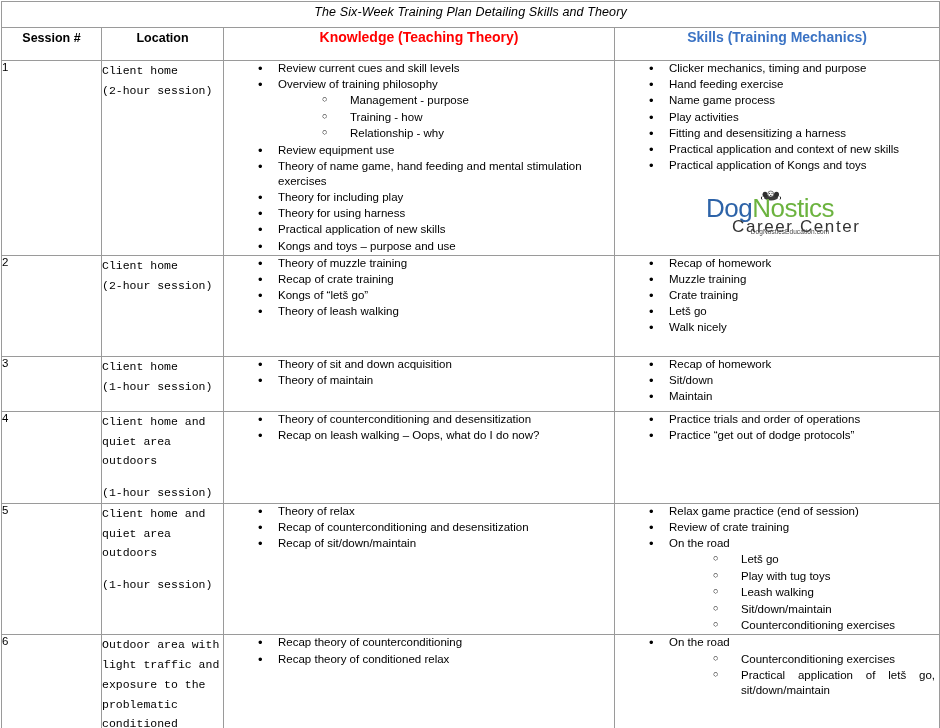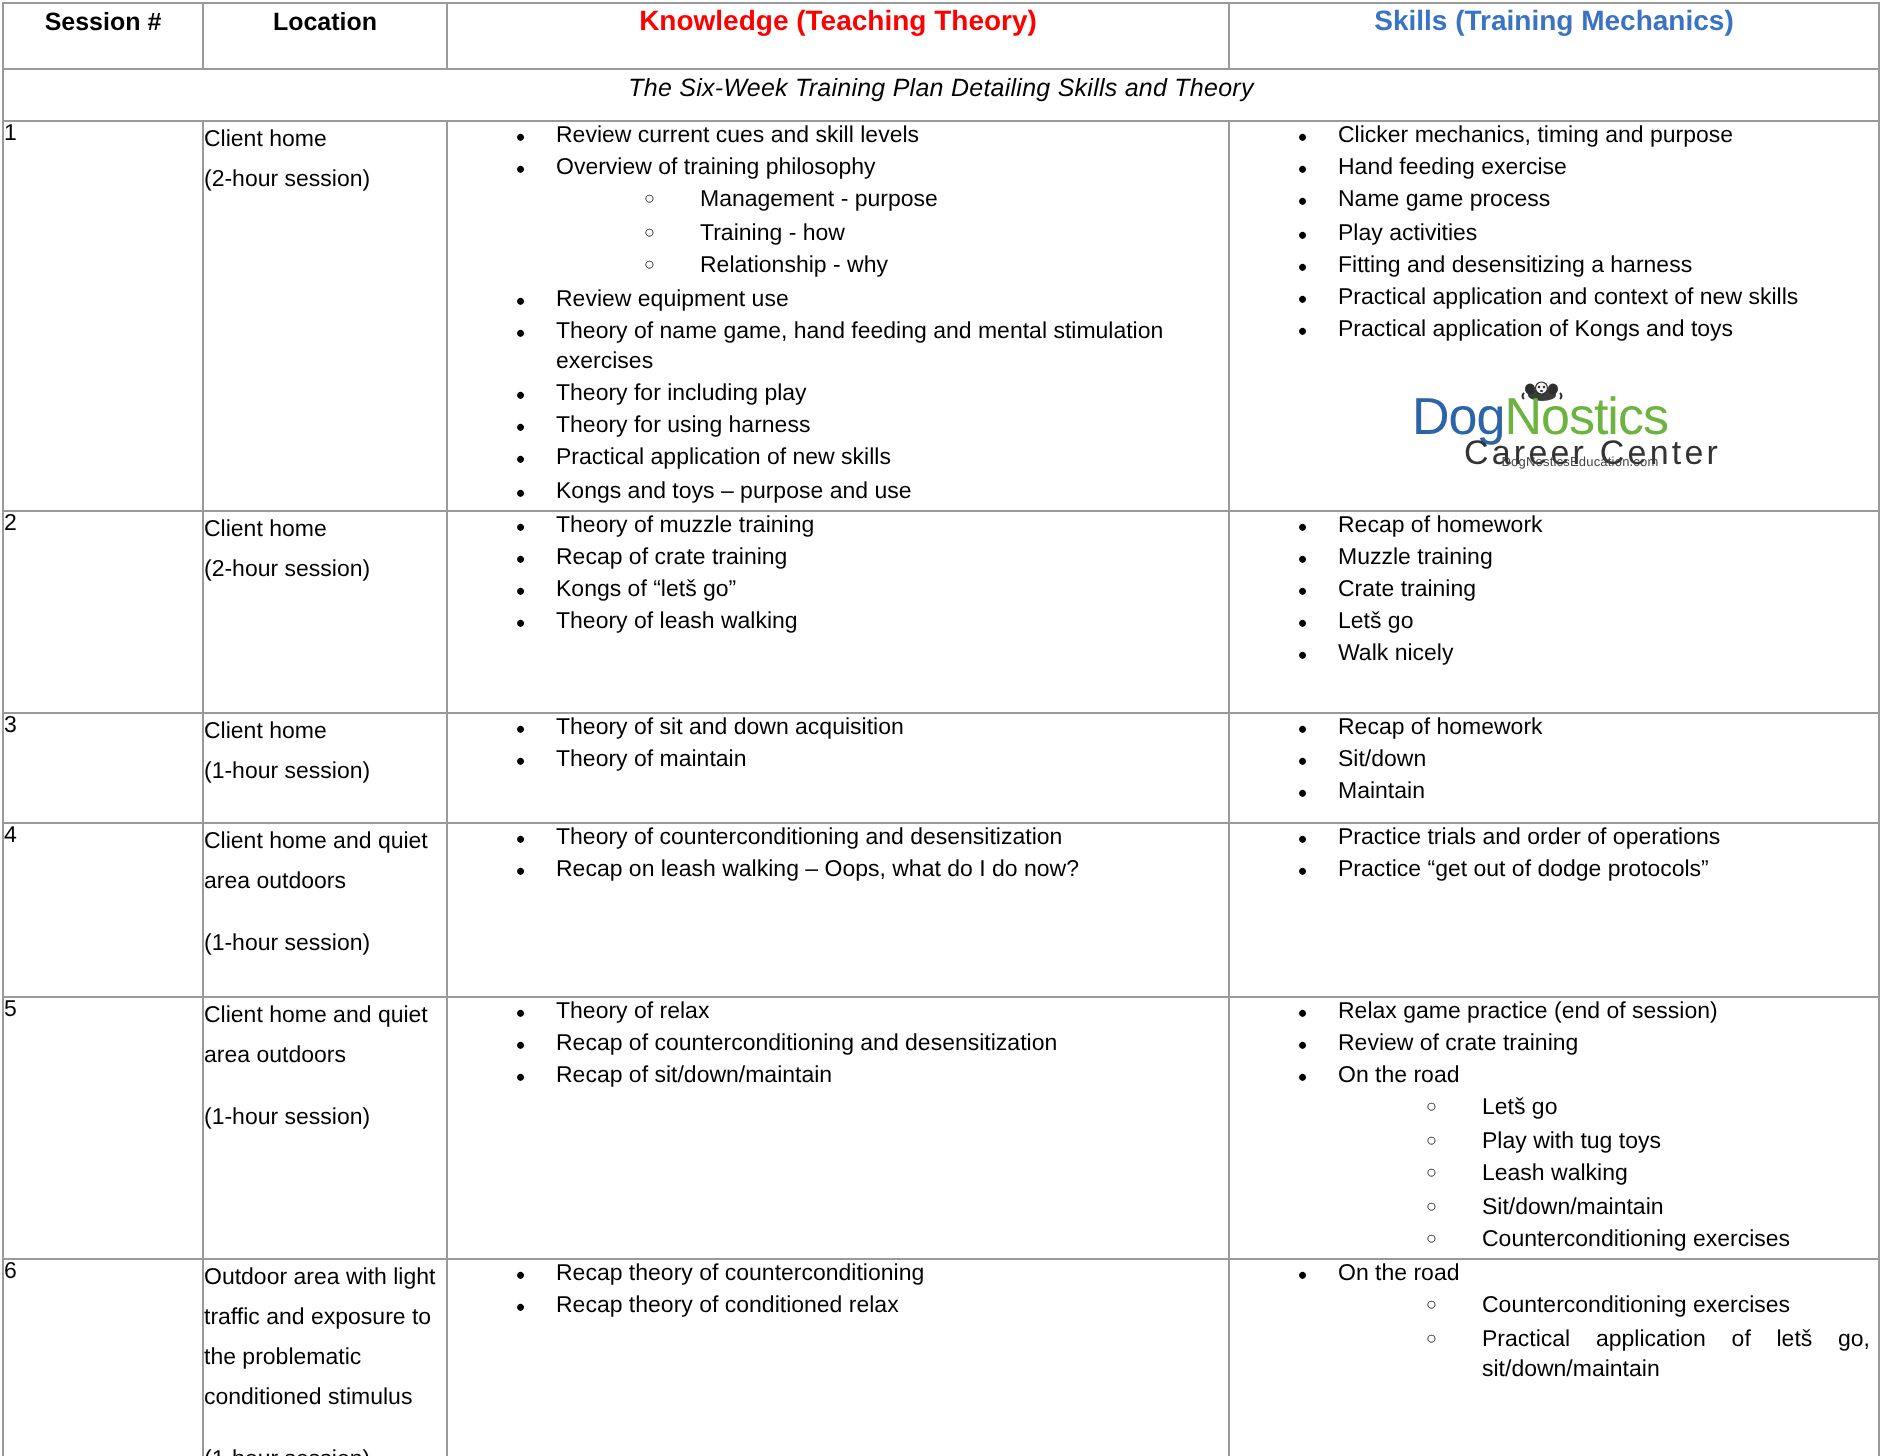--- a/index.html
+++ b/index.html
@@ -74,20 +74,21 @@
 
   
   td.session-cell {
     padding: 6px 0 6px 6px;
     font-size: 11.5px;
   }
   td.location-cell {
     padding: 6px 6px 6px 8px;
     font-size: 11.5px;
     line-height: 1.72;
+    font-family: Liberation Mono, monospace;
   }
   td.list-cell {
     padding: 6px 6px 8px 6px;
   }
 
   .loc-dur { display: block; }
   .loc-dur.tight { margin-top: 12px; }
 
   
   ul.lvl1 {
@@ -204,37 +205,37 @@
   <table class="plan">
     <colgroup>
       <col class="c-session">
       <col class="c-location">
       <col class="c-knowledge">
       <col class="c-skills">
     </colgroup>
     <tbody>
 
       <tr>
+        <td class="title-cell" colspan="4">
+          <span class="doc-title">The Six-Week Training Plan Detailing Skills and Theory</span>
+        </td>
+      </tr>
+
+      <tr>
         <td class="head-cell">
           <span class="head-label">Session #</span>
         </td>
         <td class="head-cell">
           <span class="head-label">Location</span>
         </td>
         <td class="head-cell">
           <span class="head-label red">Knowledge (Teaching Theory)</span>
         </td>
         <td class="head-cell">
           <span class="head-label blue">Skills (Training Mechanics)</span>
-        </td>
-      </tr>
-
-      <tr>
-        <td class="title-cell" colspan="4">
-          <span class="doc-title">The Six-Week Training Plan Detailing Skills and Theory</span>
         </td>
       </tr>
 
       <tr style="height:174px;">
         <td class="session-cell">
           <span>1</span>
         </td>
         <td class="location-cell">
           <span>Client home</span>
           <span class="loc-dur">(2-hour session)</span>

